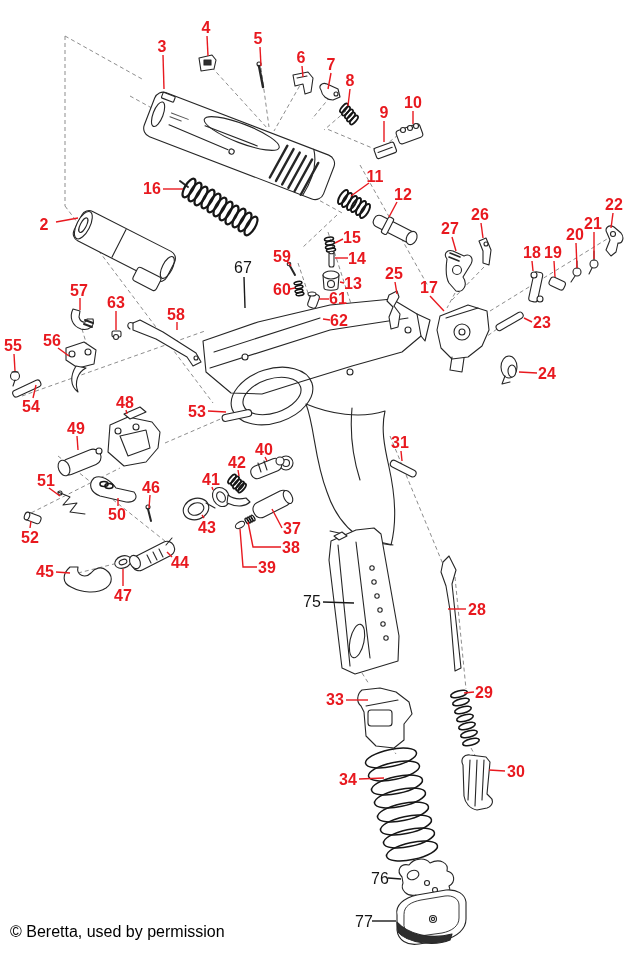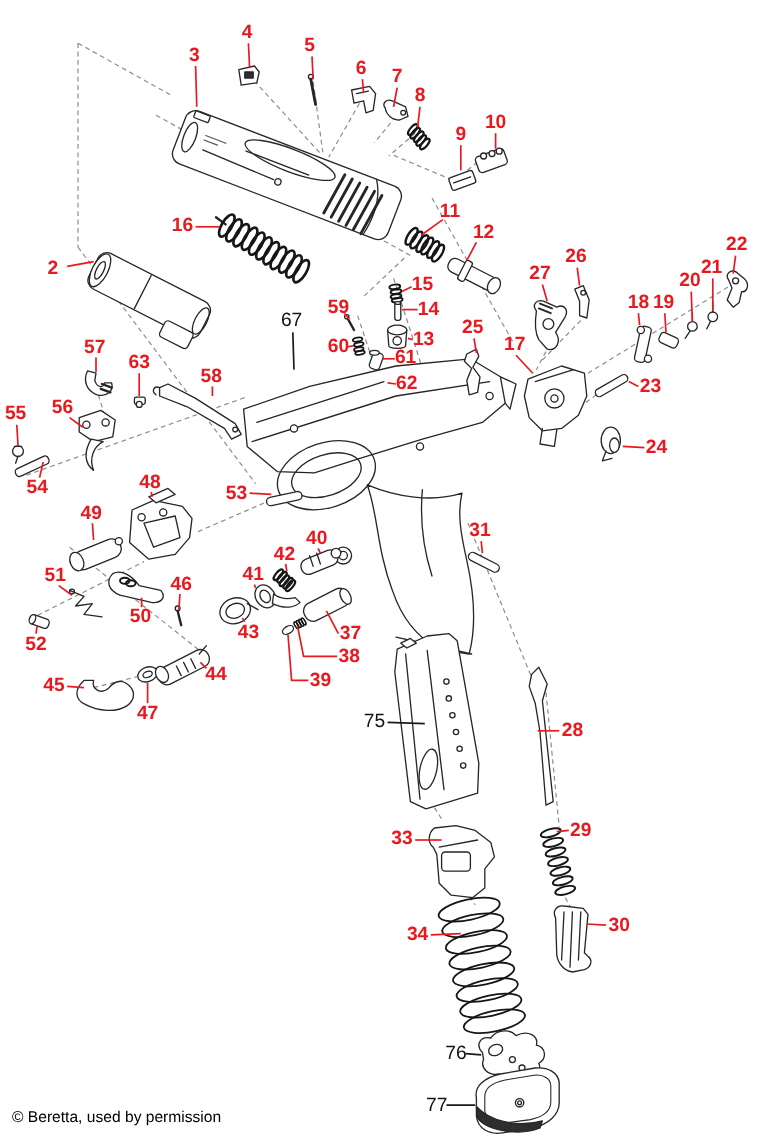--- a/index.html
+++ b/index.html
@@ -14,21 +14,21 @@
   #parts-layer .dk{fill:#2e2e2e;}
   #parts-layer .coil{fill:none;stroke:#161616;}
   .guide{stroke:#8d8d8d;stroke-width:1;stroke-dasharray:4 3;fill:none;}
   .leader{fill:none;stroke-width:1.4;}
   .leader.red{stroke:#e8191f;}
   .leader.black{stroke:#1a1a1a;}
   .num{text-anchor:middle;dominant-baseline:central;
        font-family:"Liberation Sans",sans-serif;}
   .num.red{fill:#e8191f;font-weight:700;font-size:16px;}
   .num.black{fill:#141414;font-weight:400;font-size:16px;}
-  .copyright{position:absolute;left:10px;top:923px;font-size:13px;color:#000;}
+  .copyright{position:absolute;left:10px;top:923px;font-size:16px;color:#000;}
 </style>
 </head>
 <body>
 
 <div id="stage">
 <svg id="diagram" width="642" height="953" viewBox="0 0 642 953">
 
   <g id="guides-layer">
         <line x1="65" y1="36" x2="65" y2="206" class="guide"></line>
         <line x1="65" y1="36" x2="142" y2="79" class="guide"></line>

